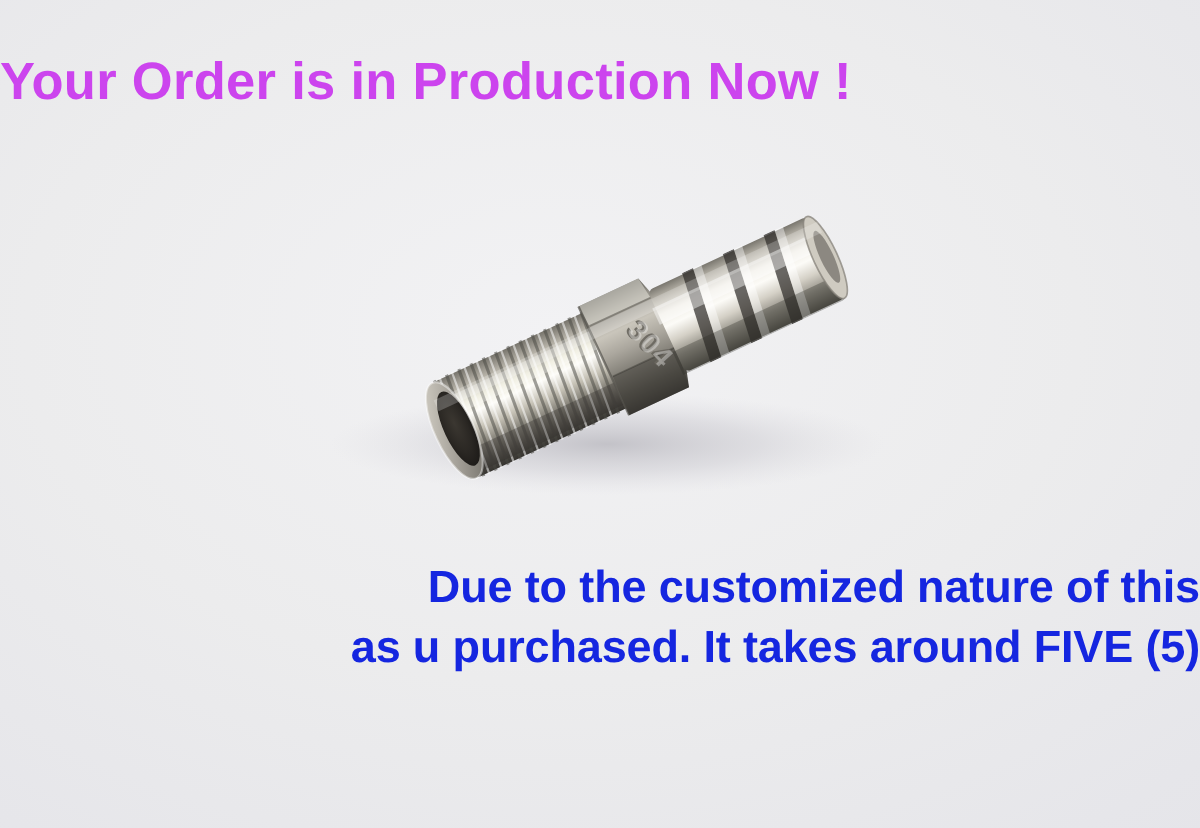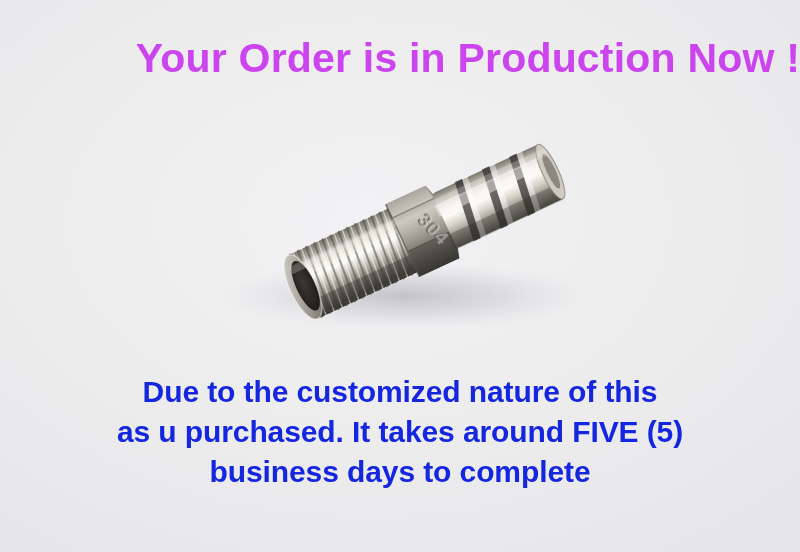--- a/index.html
+++ b/index.html
@@ -22,22 +22,22 @@
       radial-gradient(ellipse 780px 520px at 46% 40%, #f2f2f4 0%, #ececed 45%, #e6e6ea 78%, #e3e3e8 100%);
     overflow: hidden;
   }
 
   
   .headline {
     position: absolute;
     top: 36px;
     left: 0;
     width: 800px;
-    text-align: right;
-    font-size: 41px;
+    text-align: left;
+    font-size: 35px;
     font-weight: bold;
     letter-spacing: 0.2px;
     color: #cc44ee;
     line-height: 1.1;
     white-space: nowrap;
   }
 
   
   .photo-area {
     position: absolute;
@@ -49,21 +49,21 @@
   .photo-area svg {
     display: block;
   }
 
   
   .notice {
     position: absolute;
     left: 0;
     top: 372px;
     width: 800px;
-    text-align: center;
+    text-align: right;
     color: #1526e0;
     font-size: 30px;
     font-weight: bold;
     line-height: 40px;
     letter-spacing: -0.1px;
   }
   .notice .line {
     display: block;
     white-space: nowrap;
   }
@@ -234,16 +234,15 @@
         </g>
 
         <rect x="-120" y="-24" width="282" height="8" fill="#ffffff" opacity="0.22"></rect>
       </g>
     </svg>
   </div>
 
   <div class="notice">
     <span class="line">Due to the customized nature of this</span>
     <span class="line">as u purchased. It takes around FIVE (5)</span>
-    <span class="line">business days to complete</span>
   </div>
 
 </div>
 
 </body></html>

